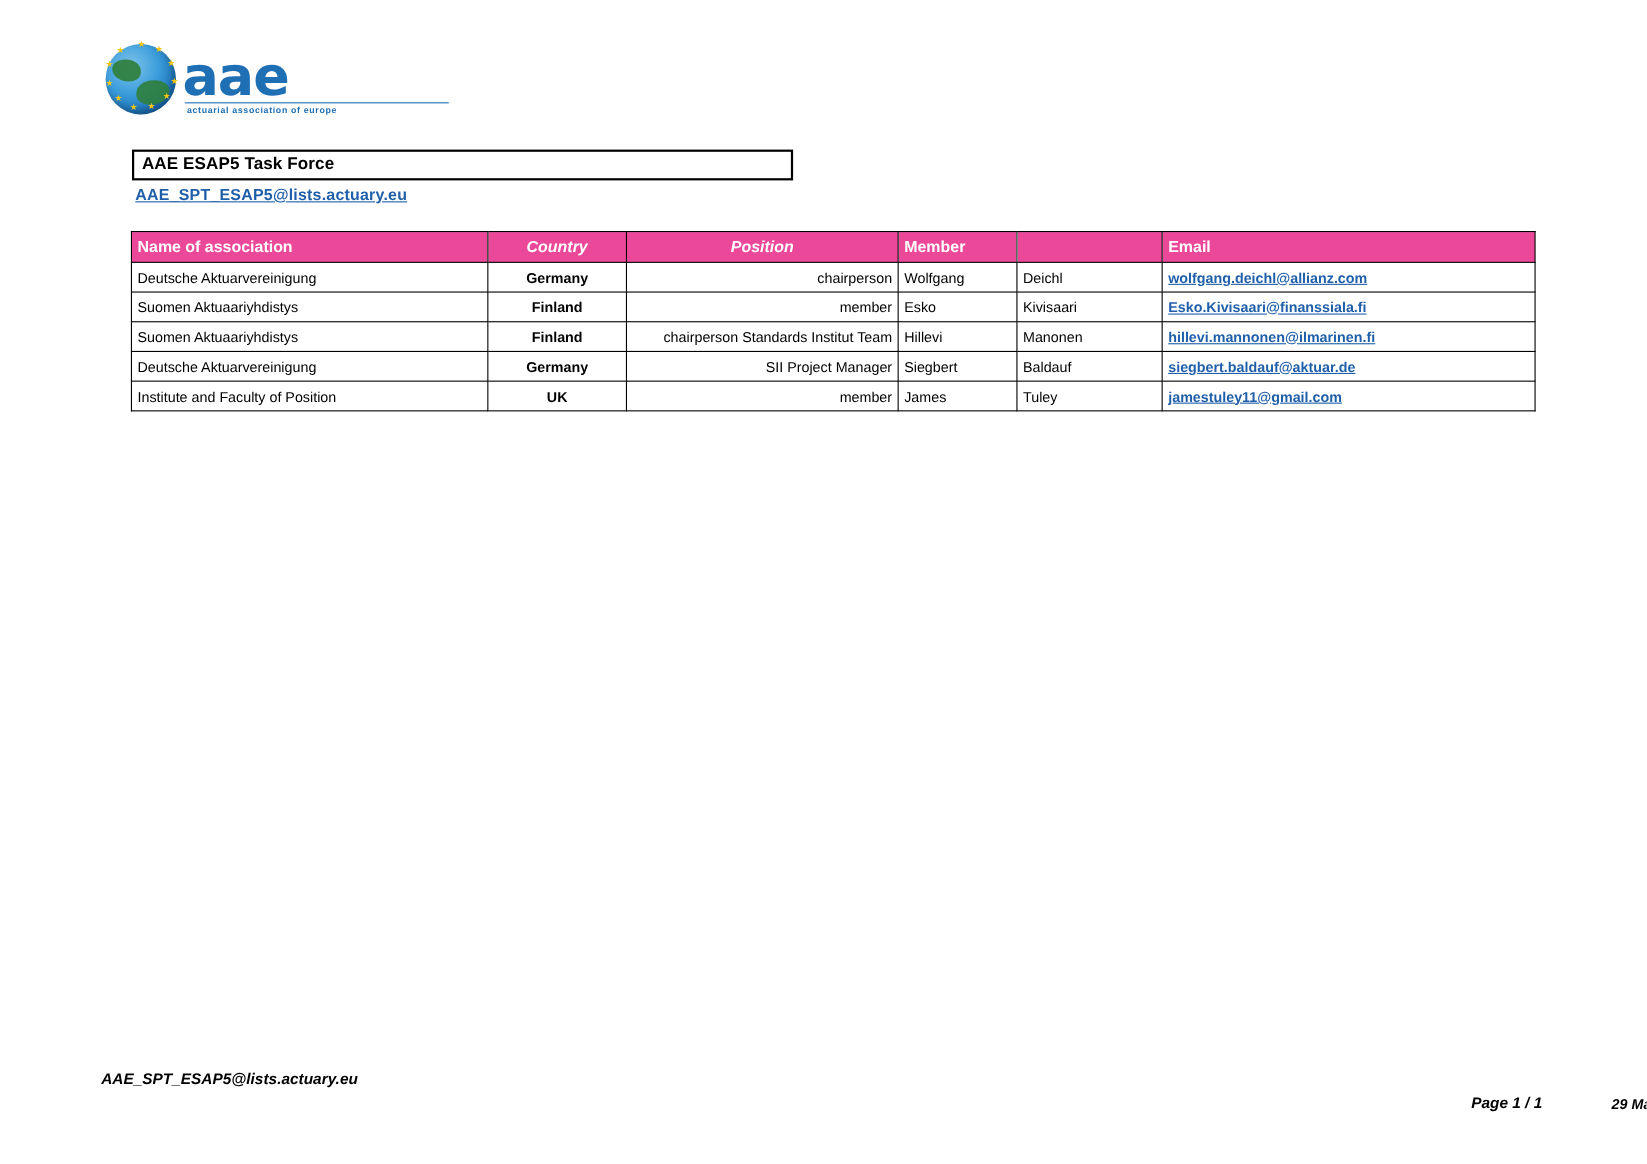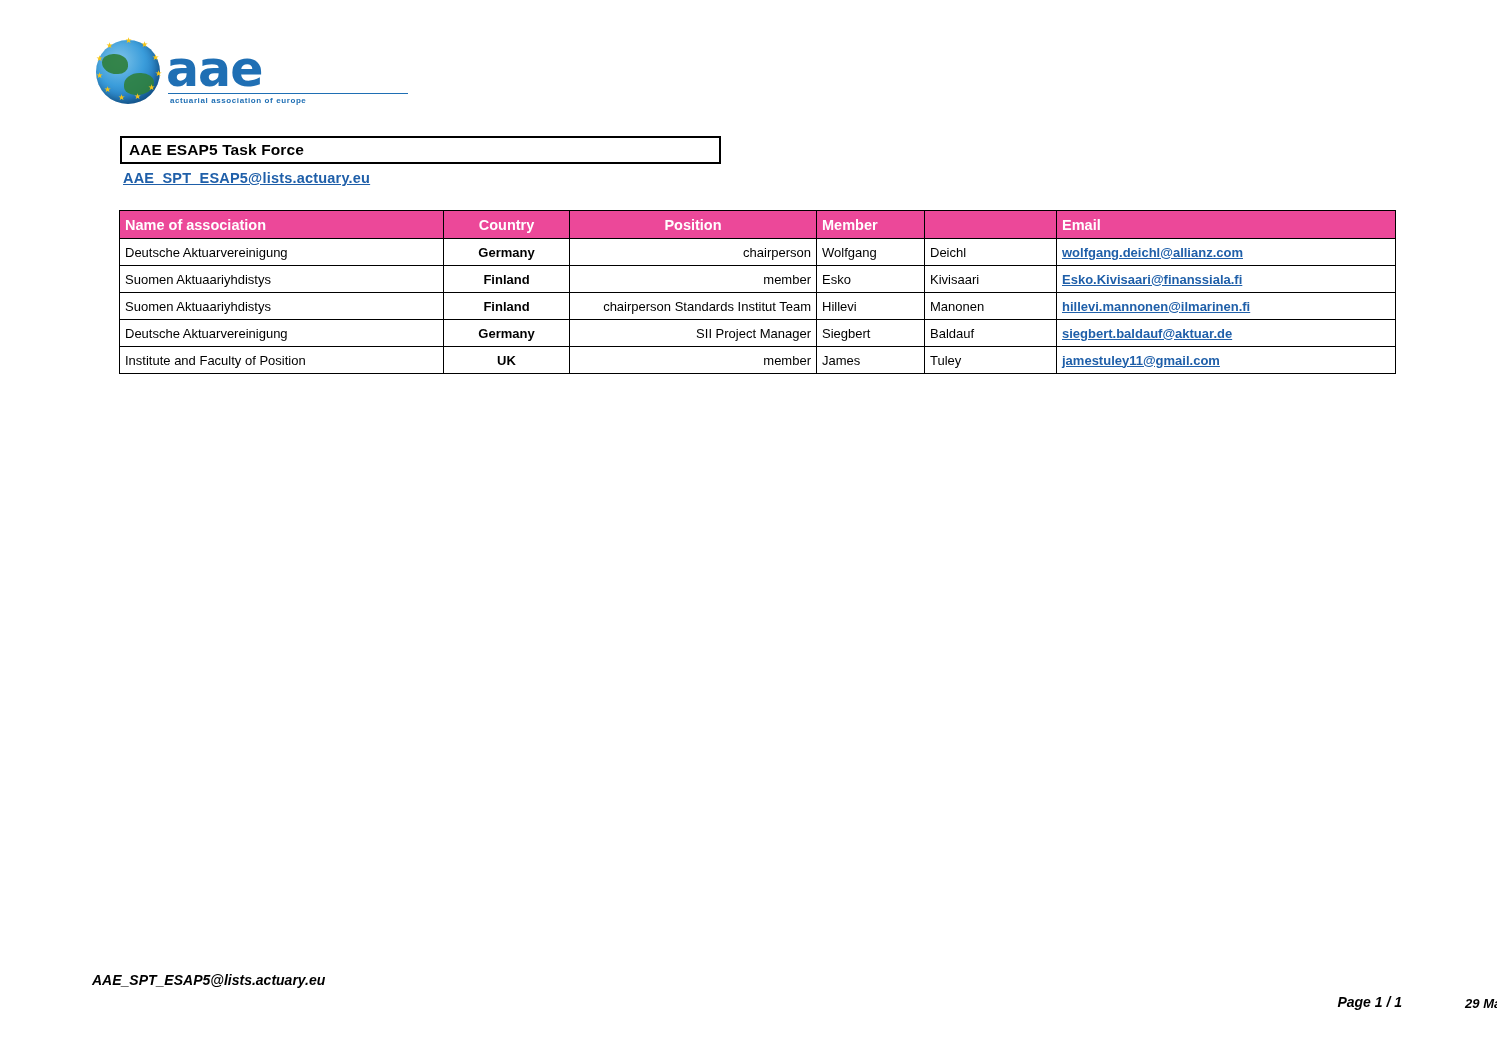--- a/index.html
+++ b/index.html
@@ -153,21 +153,21 @@
     white-space: nowrap;
   }
   table.main thead th {
     background: #ec4899;
     color: #ffffff;
     font-weight: bold;
     font-size: 14.5px;
     height: 27px;
   }
   th.h-assoc, th.h-member, th.h-email { text-align: left; }
-  th.h-country, th.h-position { text-align: center; }
+  th.h-country, th.h-position { text-align: center; font-style: italic; }
 
   td.c-assoc { text-align: left; }
   td.c-country { text-align: center; font-weight: bold; }
   td.c-position { text-align: right; }
   td.c-first, td.c-last { text-align: left; }
   td.c-email {
     text-align: left;
     color: #1f5fa9;
     font-weight: bold;
     text-decoration: underline;

